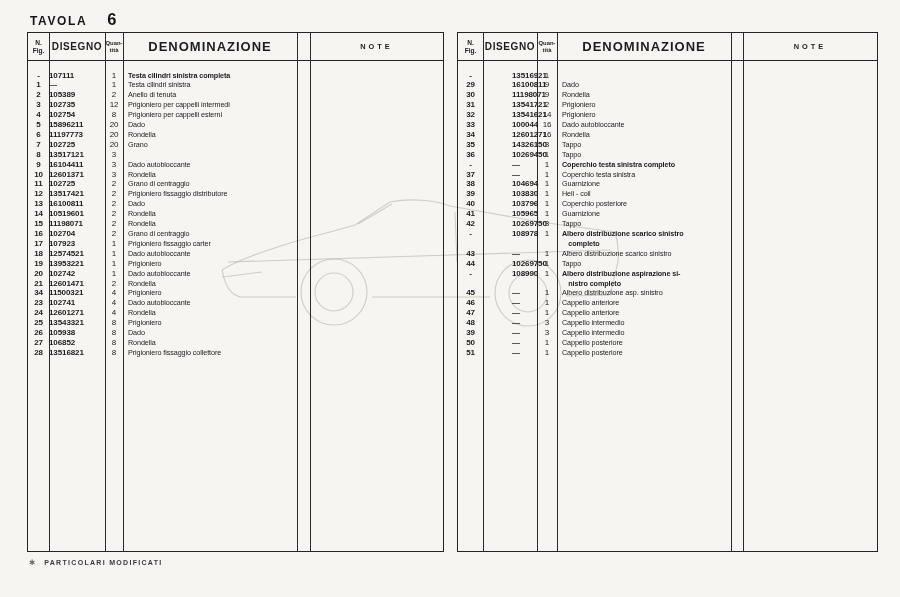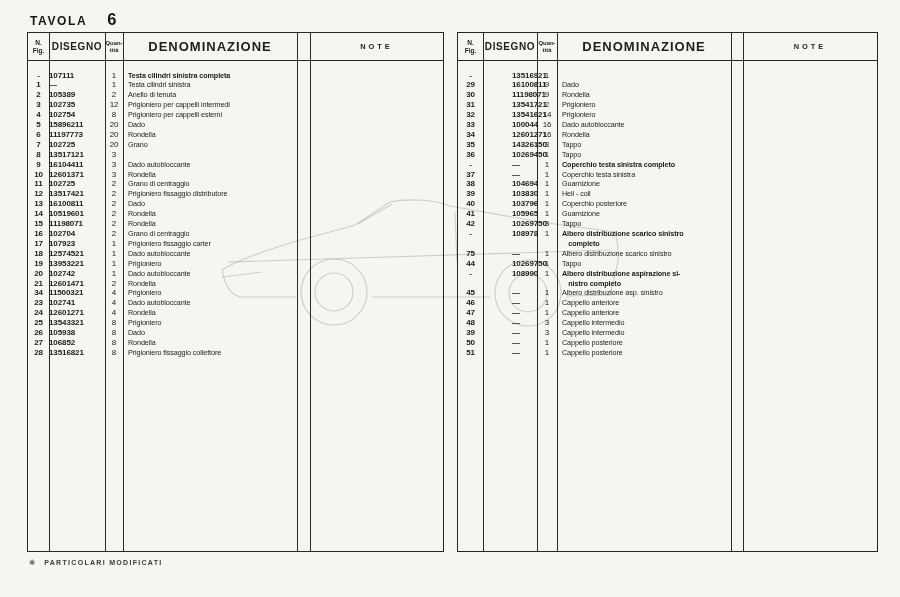--- a/index.html
+++ b/index.html
@@ -430,21 +430,21 @@
           <div class="c-note"></div>
         </div>
         <div class="row bold">
           <div class="c-fig">-</div>
           <div class="c-dis">108978</div>
           <div class="c-qty">1</div>
           <div class="c-den"><span class="den-text">Albero distribuzione scarico sinistro<span class="wrapline">completo</span></span></div>
           <div class="c-note"></div>
         </div>
         <div class="row">
-          <div class="c-fig">75</div>
+          <div class="c-fig">43</div>
           <div class="c-dis">—</div>
           <div class="c-qty">1</div>
           <div class="c-den"><span class="den-text">Albero distribuzione scarico sinistro</span></div>
           <div class="c-note"></div>
         </div>
         <div class="row">
           <div class="c-fig">44</div>
           <div class="c-dis">10269750</div>
           <div class="c-qty">1</div>
           <div class="c-den"><span class="den-text">Tappo</span></div>

